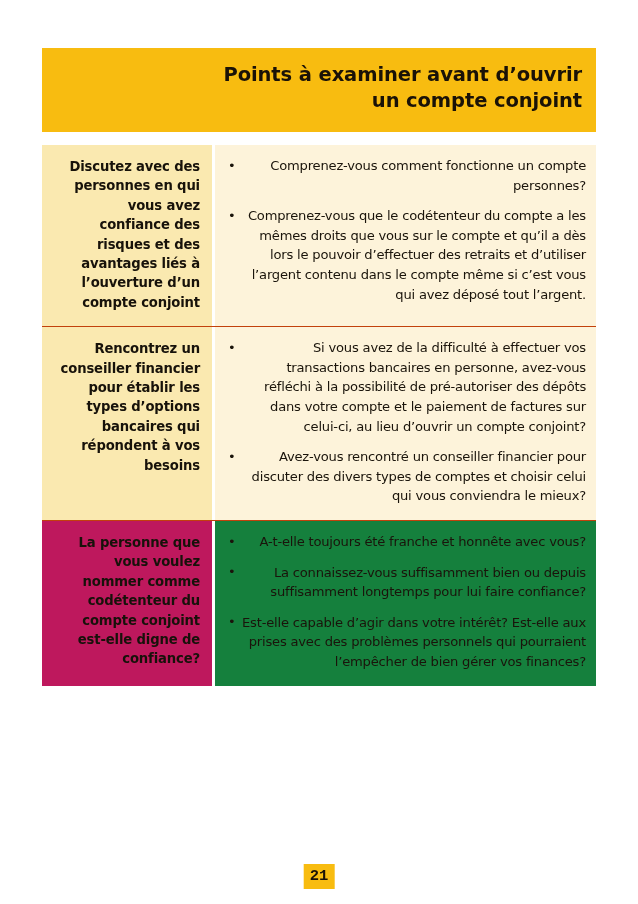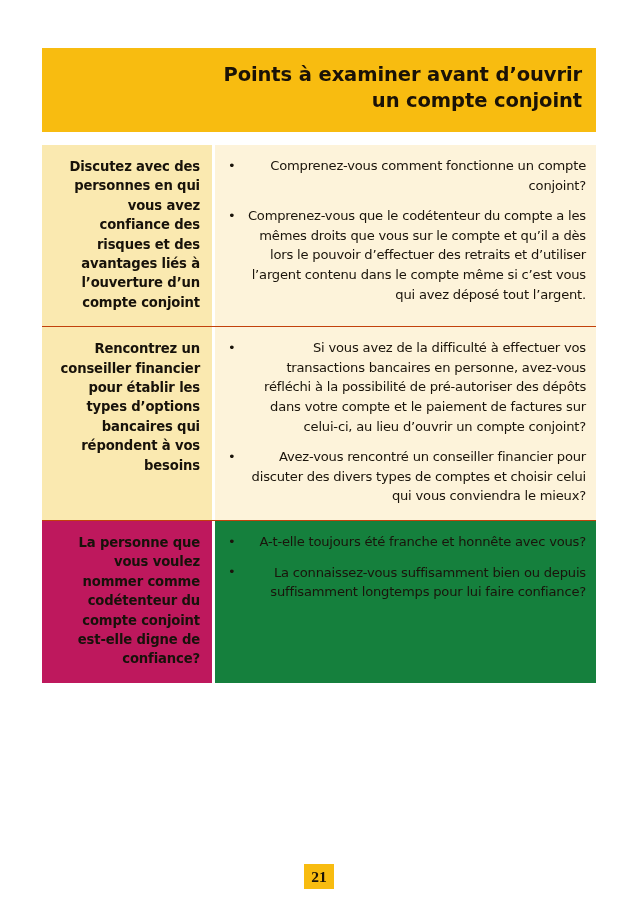--- a/index.html
+++ b/index.html
@@ -129,21 +129,21 @@
     transform: translateX(-50%);
     top: 864px;
     min-width: 30px;
     height: 25px;
     background: #f8bc10;
     display: flex;
     align-items: center;
     justify-content: center;
     padding: 3px 6px;
     box-sizing: border-box;
-    font-family: Liberation Serif, serif;
+    font-family: Liberation Mono, monospace;
     font-weight: bold;
     font-size: 15.5px;
     color: #1a1207;
     line-height: 1;
   }
 </style>
 </head>
 <body>
 
 <div class="page">
@@ -154,21 +154,21 @@
   </div>
 
   <div class="table">
 
     <div class="row">
       <div class="cell-head">
         <div class="cell-head-text">Discutez avec des personnes en qui vous avez confiance des risques et des avantages liés à l’ouverture d’un compte conjoint</div>
       </div>
       <div class="cell-body">
         <ul class="bullets">
-          <li>Comprenez-vous comment fonctionne un compte conjoint?</li>
+          <li>Comprenez-vous comment fonctionne un compte personnes?</li>
           <li>Comprenez-vous que le codétenteur du compte a les mêmes droits que vous sur le compte et qu’il a dès lors le pouvoir d’effectuer des retraits et d’utiliser l’argent contenu dans le compte même si c’est vous qui avez déposé tout l’argent.</li>
         </ul>
       </div>
     </div>
 
     <div class="row">
       <div class="cell-head">
         <div class="cell-head-text">Rencontrez un conseiller financier pour établir les types d’options bancaires qui répondent à vos besoins</div>
       </div>
       <div class="cell-body">
@@ -180,20 +180,21 @@
     </div>
 
     <div class="row accent">
       <div class="cell-head">
         <div class="cell-head-text">La personne que vous voulez nommer comme codétenteur du compte conjoint est-elle digne de confiance?</div>
       </div>
       <div class="cell-body">
         <ul class="bullets">
           <li>A-t-elle toujours été franche et honnête avec vous?</li>
           <li>La connaissez-vous suffisamment bien ou depuis suffisamment longtemps pour lui faire confiance?</li>
+          <li>Est-elle capable d’agir dans votre intérêt? Est-elle aux prises avec des problèmes personnels qui pourraient l’empêcher de bien gérer vos finances?</li>
         </ul>
       </div>
     </div>
 
   </div>
 
   <div class="page-number">21</div>
 
 </div>
 

